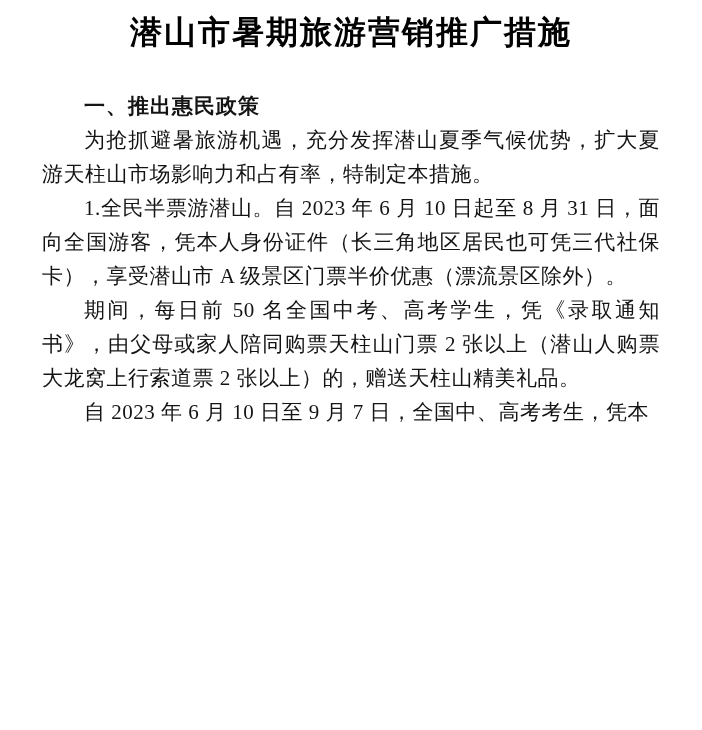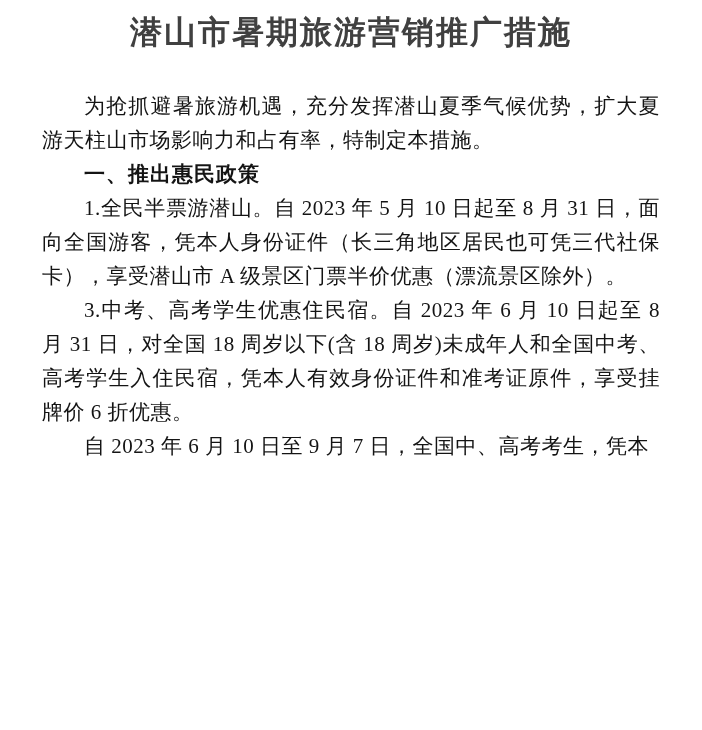--- a/index.html
+++ b/index.html
@@ -17,21 +17,21 @@
   }
   .doc-title {
     margin: 0;
     padding-top: 12px;
     text-align: center;
     font-family: "Liberation Serif", "DejaVu Serif", serif;
     font-weight: 700;
     font-size: 32px;
     line-height: 40px;
     letter-spacing: 2px;
-    color: #404040;
+    color: #000000;
   }
   .doc-body {
     margin: 37px 42px 0 42px;
     font-family: "Liberation Serif", "DejaVu Serif", serif;
     font-size: 21px;
     line-height: 34px;
     color: #141414;
     text-align: justify;
   }
   .para {
@@ -44,19 +44,19 @@
     font-weight: 700;
     letter-spacing: 1px;
   }
 </style>
 </head>
 <body>
 
 <div class="page">
   <h1 class="doc-title">潜山市暑期旅游营销推广措施</h1>
   <div class="doc-body">
+      <p class="para heading">一、推出惠民政策</p>
       <p class="para body">为抢抓避暑旅游机遇，充分发挥潜山夏季气候优势，扩大夏游天柱山市场影响力和占有率，特制定本措施。</p>
-      <p class="para heading">一、推出惠民政策</p>
-      <p class="para body">1.全民半票游潜山。自 2023 年 5 月 10 日起至 8 月 31 日，面向全国游客，凭本人身份证件（长三角地区居民也可凭三代社保卡），享受潜山市 A 级景区门票半价优惠（漂流景区除外）。</p>
-      <p class="para body">3.中考、高考学生优惠住民宿。自 2023 年 6 月 10 日起至 8 月 31 日，对全国 18 周岁以下(含 18 周岁)未成年人和全国中考、高考学生入住民宿，凭本人有效身份证件和准考证原件，享受挂牌价 6 折优惠。</p>
+      <p class="para body">1.全民半票游潜山。自 2023 年 6 月 10 日起至 8 月 31 日，面向全国游客，凭本人身份证件（长三角地区居民也可凭三代社保卡），享受潜山市 A 级景区门票半价优惠（漂流景区除外）。</p>
+      <p class="para body">期间，每日前 50 名全国中考、高考学生，凭《录取通知书》，由父母或家人陪同购票天柱山门票 2 张以上（潜山人购票大龙窝上行索道票 2 张以上）的，赠送天柱山精美礼品。</p>
       <p class="para body">自 2023 年 6 月 10 日至 9 月 7 日，全国中、高考考生，凭本</p>
     </div>
 </div>
 
 </body></html>

